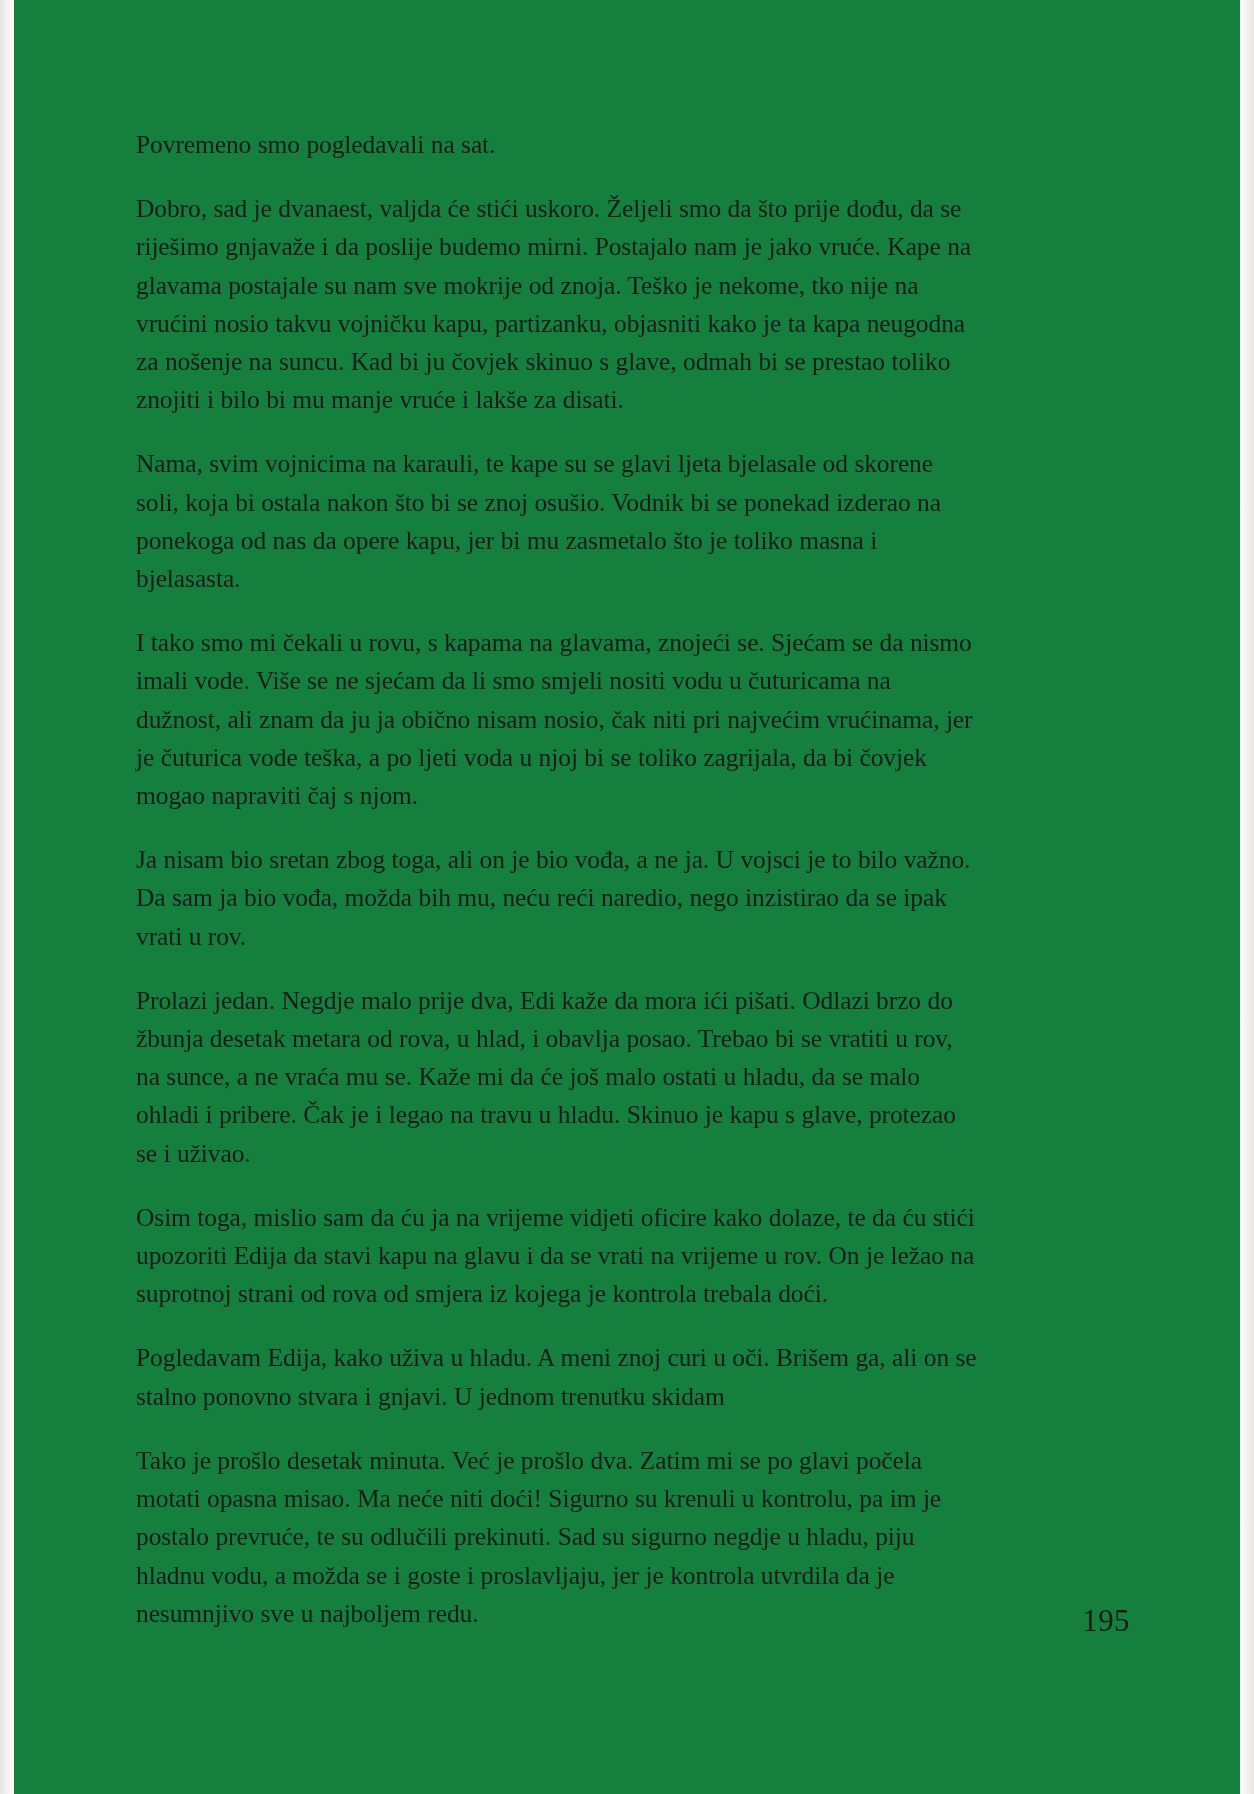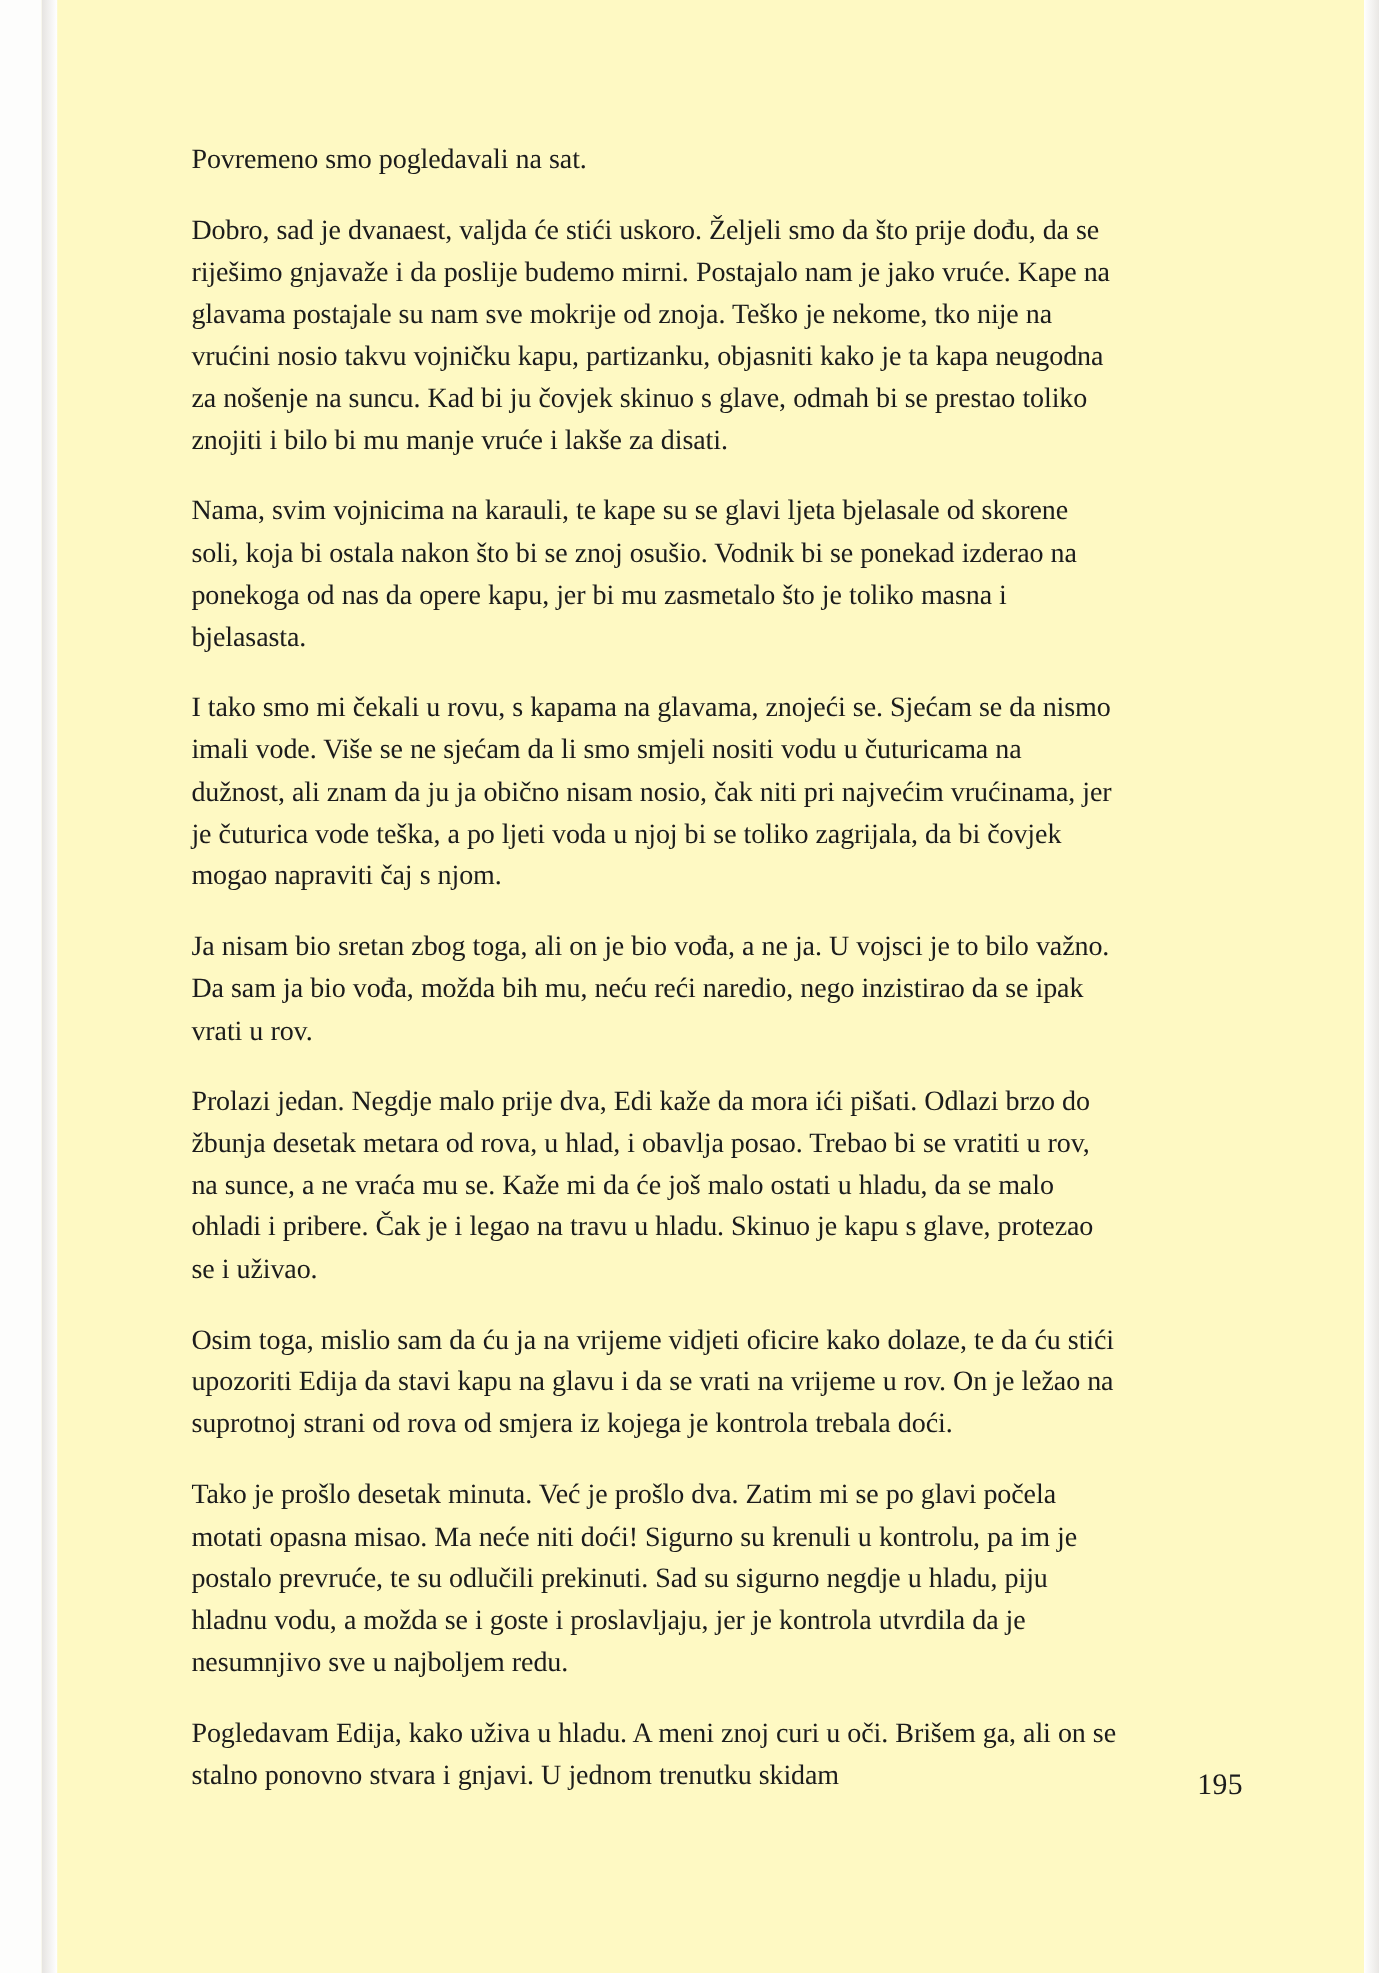--- a/index.html
+++ b/index.html
@@ -19,22 +19,21 @@
     position: absolute;
     inset: 0;
     background: #fdfdfc;
   }
   .page-inner {
     position: absolute;
     left: 0;
     top: 0;
     right: 0;
     bottom: 0;
-    background: #fef9c3;
-    margin-left: 38px;
+    background: #15803d;
   }
   
   .edge-left {
     position: absolute;
     left: 0;
     top: 0;
     bottom: 0;
     width: 14px;
     background: linear-gradient(to right, #e6e4e1, #ffffff);
   }
@@ -63,21 +62,21 @@
   }
   p.para:last-of-type {
     margin-bottom: 0;
   }
   .it {
   }
   .folio {
     position: absolute;
     right: 124px;
     bottom: 158px;
-    font-size: 27px;
+    font-size: 31px;
     line-height: 1;
     color: #1c1c1c;
     letter-spacing: 0.4px;
   }
 </style>
 </head>
 <body>
 
 <div class="page">
   <div class="page-inner">
@@ -100,22 +99,22 @@
       <p class="para">
         <span class="it"></span><span>Ja nisam bio sretan zbog toga, ali on je bio vođa, a ne ja. U vojsci je to bilo važno. Da sam ja bio vođa, možda bih mu, neću reći naredio, nego inzistirao da se ipak vrati u rov.</span>
       </p>
       <p class="para">
         <span class="it"></span><span>Prolazi jedan. Negdje malo prije dva, Edi kaže da mora ići pišati. Odlazi brzo do žbunja desetak metara od rova, u hlad, i obavlja posao. Trebao bi se vratiti u rov, na sunce, a ne vraća mu se. Kaže mi da će još malo ostati u hladu, da se malo ohladi i pribere. Čak je i legao na travu u hladu. Skinuo je kapu s glave, protezao se i uživao.</span>
       </p>
       <p class="para">
         <span class="it"></span><span>Osim toga, mislio sam da ću ja na vrijeme vidjeti oficire kako dolaze, te da ću stići upozoriti Edija da stavi kapu na glavu i da se vrati na vrijeme u rov. On je ležao na suprotnoj strani od rova od smjera iz kojega je kontrola trebala doći.</span>
       </p>
       <p class="para">
-        <span class="it"></span><span>Tako je prošlo desetak minuta. Već je prošlo dva. Zatim mi se po glavi počela motati opasna misao. Ma neće niti doći! Sigurno su krenuli u kontrolu, pa im je postalo prevruće, te su odlučili prekinuti. Sad su sigurno negdje u hladu, piju hladnu vodu, a možda se i goste i proslavljaju, jer je kontrola utvrdila da je nesumnjivo sve u najboljem redu.</span>
+        <span class="it"></span><span>Pogledavam Edija, kako uživa u hladu. A meni znoj curi u oči. Brišem ga, ali on se stalno ponovno stvara i gnjavi. U jednom trenutku skidam</span>
       </p>
       <p class="para">
-        <span class="it"></span><span>Pogledavam Edija, kako uživa u hladu. A meni znoj curi u oči. Brišem ga, ali on se stalno ponovno stvara i gnjavi. U jednom trenutku skidam</span>
+        <span class="it"></span><span>Tako je prošlo desetak minuta. Već je prošlo dva. Zatim mi se po glavi počela motati opasna misao. Ma neće niti doći! Sigurno su krenuli u kontrolu, pa im je postalo prevruće, te su odlučili prekinuti. Sad su sigurno negdje u hladu, piju hladnu vodu, a možda se i goste i proslavljaju, jer je kontrola utvrdila da je nesumnjivo sve u najboljem redu.</span>
       </p>
     </div>
 
     <div class="folio">195</div>
   </div>
 </div>
 
 </body></html>

